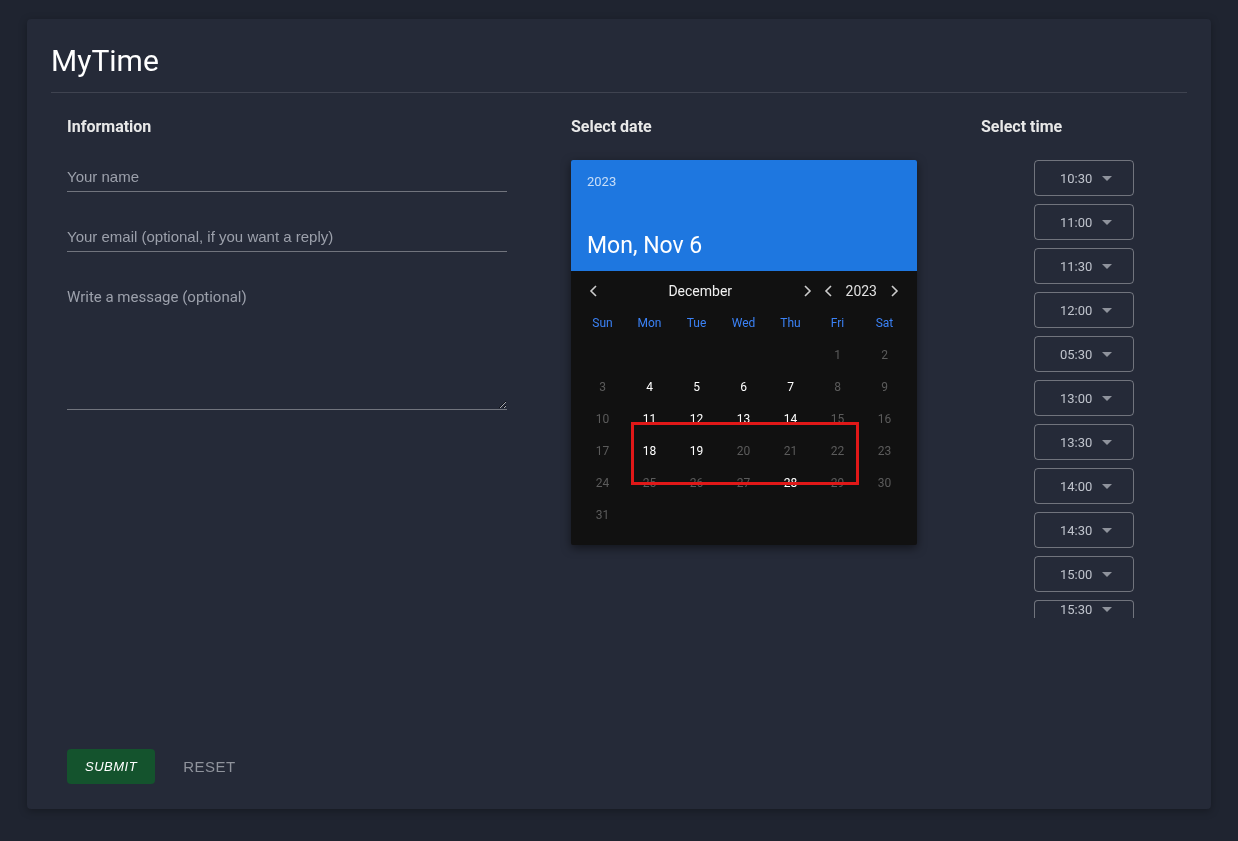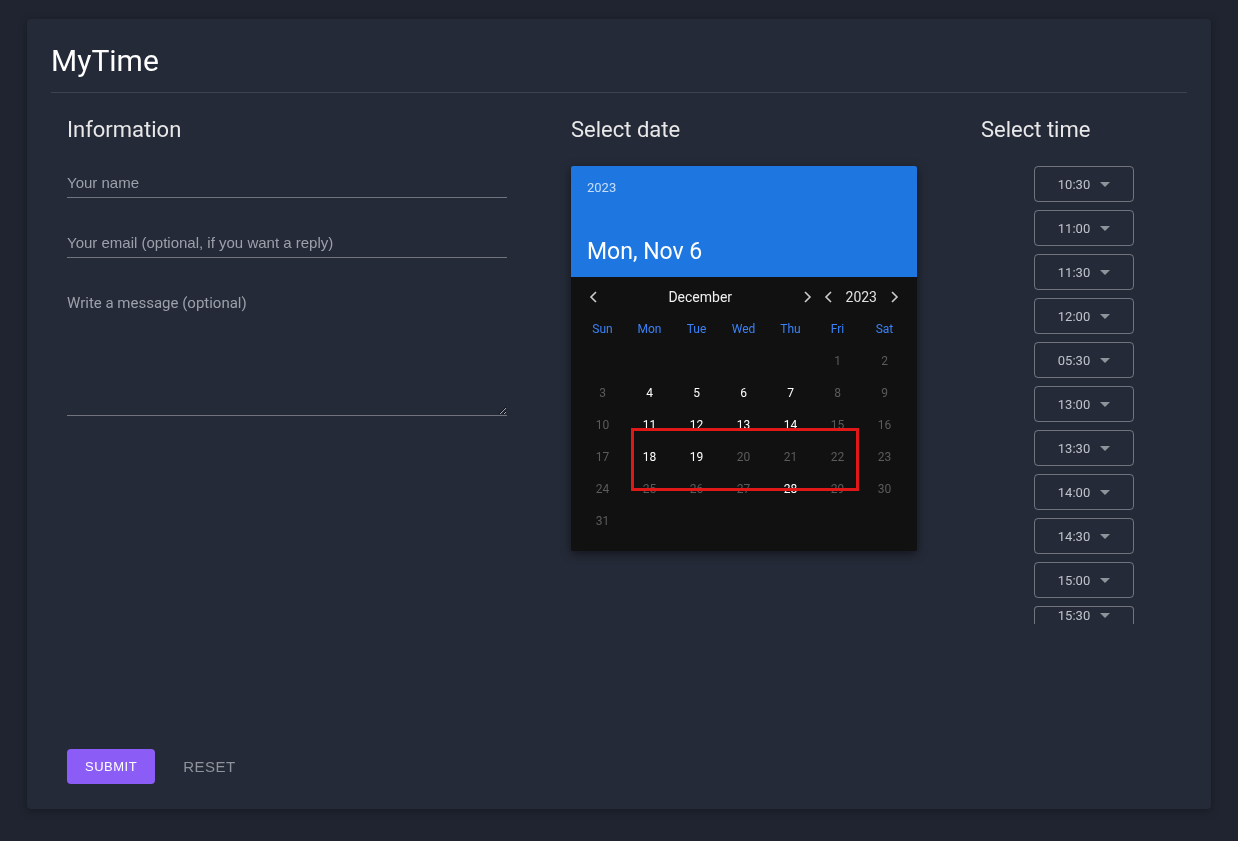--- a/index.html
+++ b/index.html
@@ -36,22 +36,22 @@
   .content {
     display: flex;
     padding: 24px 24px 0 40px;
     gap: 32px;
     height: 560px;
   }
   .col-info { width: 440px; flex-shrink: 0; }
   .col-date { width: 346px; flex-shrink: 0; margin-left: 32px; }
   .col-time { flex: 1; margin-left: 32px; }
   .section-title {
-    font-size: 22px;
-    font-weight: 400;
+    font-size: 16px;
+    font-weight: 700;
     color: #e8e8e8;
     margin-bottom: 24px;
   }
   
   .textfield {
     width: 100%;
     background: transparent;
     border: none;
     border-bottom: 1px solid rgba(255,255,255,0.35);
     color: #f97316;
@@ -141,51 +141,52 @@
   .time-btn {
     width: 100px;
     height: 36px;
     border: 1px solid rgba(255,255,255,0.35);
     border-radius: 4px;
     background: transparent;
     color: #bfc3cc;
     font-size: 13px;
     display: flex;
     align-items: center;
-    justify-content: center;
     gap: 10px;
     cursor: pointer;
+    padding-left: 25px;
   }
   .time-btn .caret {
     width: 0; height: 0;
     border-left: 5px solid transparent;
     border-right: 5px solid transparent;
     border-top: 5px solid #8f939c;
   }
   .time-btn.cut { height: 18px; overflow: hidden; border-bottom: none; border-radius: 4px 4px 0 0; }
 
   
   .actions {
     position: absolute;
     left: 40px;
     bottom: 24px;
     display: flex;
     gap: 20px;
     align-items: center;
   }
   .btn-submit {
-    background: #8b5cf6;
+    background: #14532d;
     color: #fff;
     border: none;
     border-radius: 4px;
     padding: 10px 18px;
     font-size: 13px;
     font-weight: 500;
     letter-spacing: 0.5px;
     cursor: pointer;
+    font-style: italic;
   }
   .btn-reset {
     background: transparent;
     color: #8f939c;
     border: none;
     font-size: 15px;
     font-weight: 500;
     letter-spacing: 0.5px;
     cursor: pointer;
     padding: 10px 8px;

